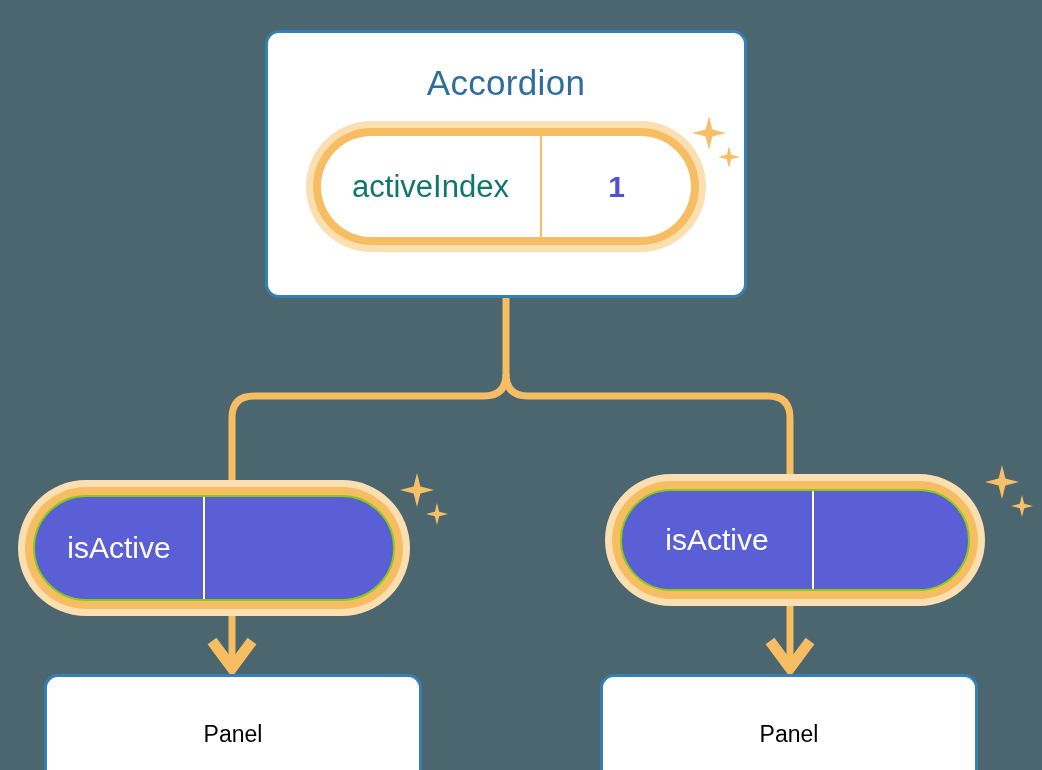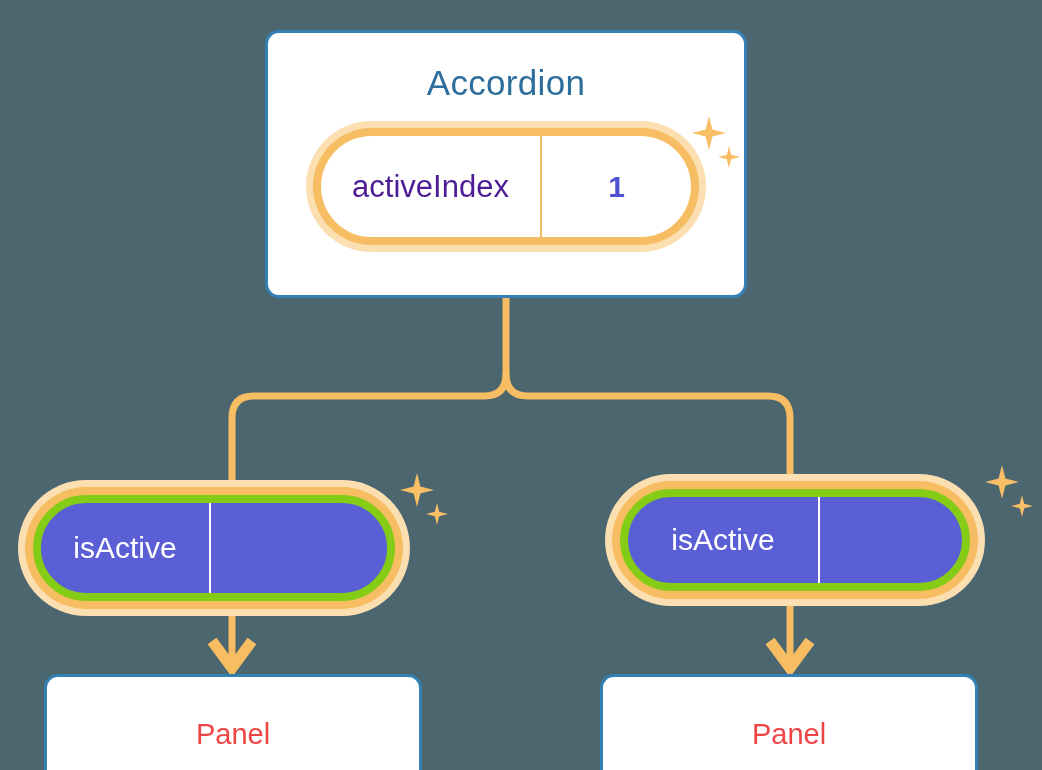--- a/index.html
+++ b/index.html
@@ -63,22 +63,22 @@
     border-radius: 14px;
     box-sizing: border-box;
     z-index: 3;
     display: flex;
     align-items: center;
     justify-content: center;
   }
   #panel-left  { left: 44px;  top: 646px; width: 378px; height: 124px; }
   #panel-right { left: 600px; top: 646px; width: 378px; height: 124px; }
   .panel-label {
-    color: #ef4444;
-    font-size: 29px;
+    color: #000000;
+    font-size: 23px;
     font-weight: 400;
     position: relative;
     top: -2px;
   }
 
   
   
   .pill-wrap {
     position: absolute;
     z-index: 4;
@@ -107,36 +107,36 @@
     display: flex;
     align-items: center;
     justify-content: center;
     box-sizing: border-box;
   }
 
   
   .pill-white .pill-inner { background: #FFFFFF; }
   .pill-white .pill-key {
     flex: 0 0 221px;
-    color: #4c1d95;
+    color: #0f766e;
     font-size: 31px;
     font-weight: 400;
     border-right: 2px solid #F7BD62;
   }
   .pill-white .pill-val {
     flex: 1 1 auto;
     color: #4F51D1;
     font-size: 30px;
     font-weight: 700;
   }
 
   
   .pill-purple .pill-inner {
     background: #5B5FD6;
-    border: 8px solid #84cc16;
+    border: 2px solid #84cc16;
   }
   .pill-purple .pill-key {
     flex: 0 0 170px;
     color: #FFFFFF;
     font-size: 30px;
     font-weight: 400;
     border-right: 2px solid #FFFFFF;
   }
   .pill-purple .pill-val {
     flex: 1 1 auto;

